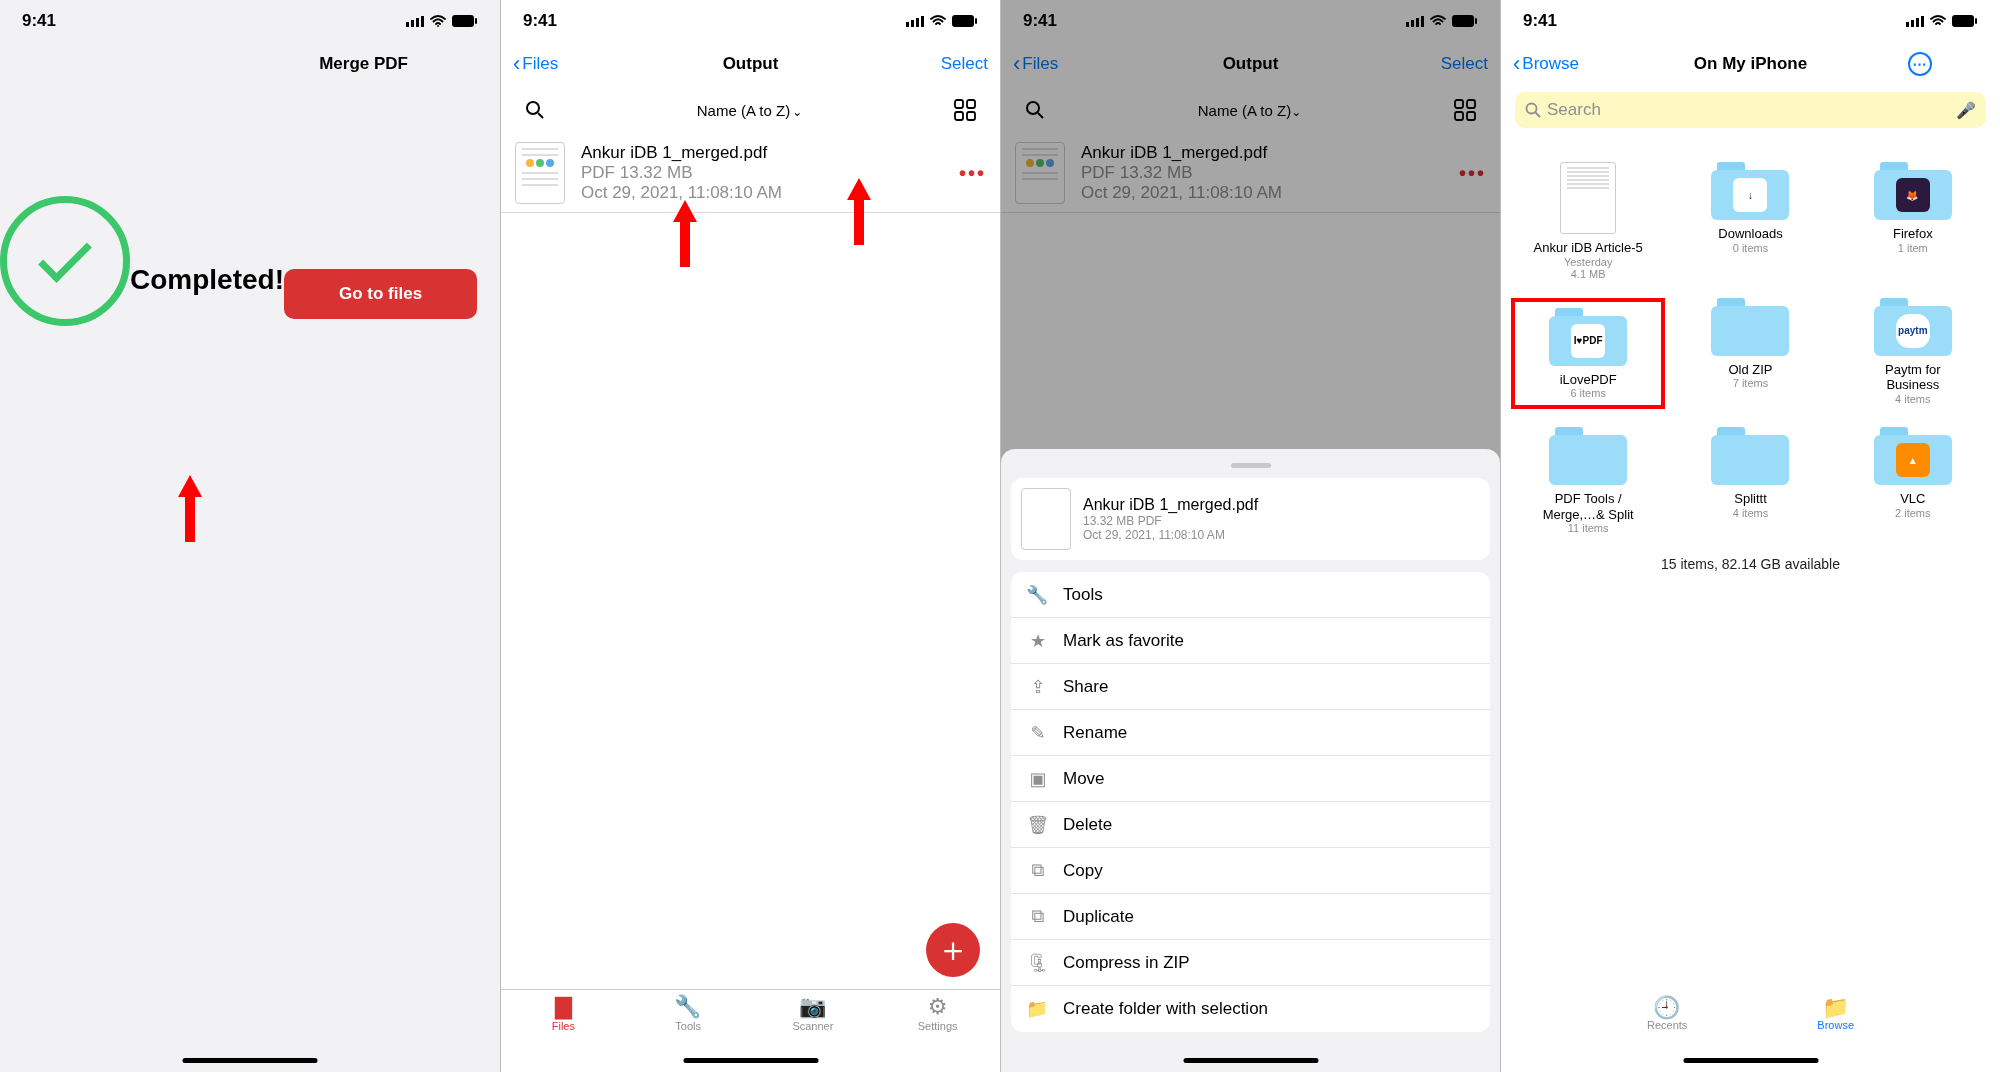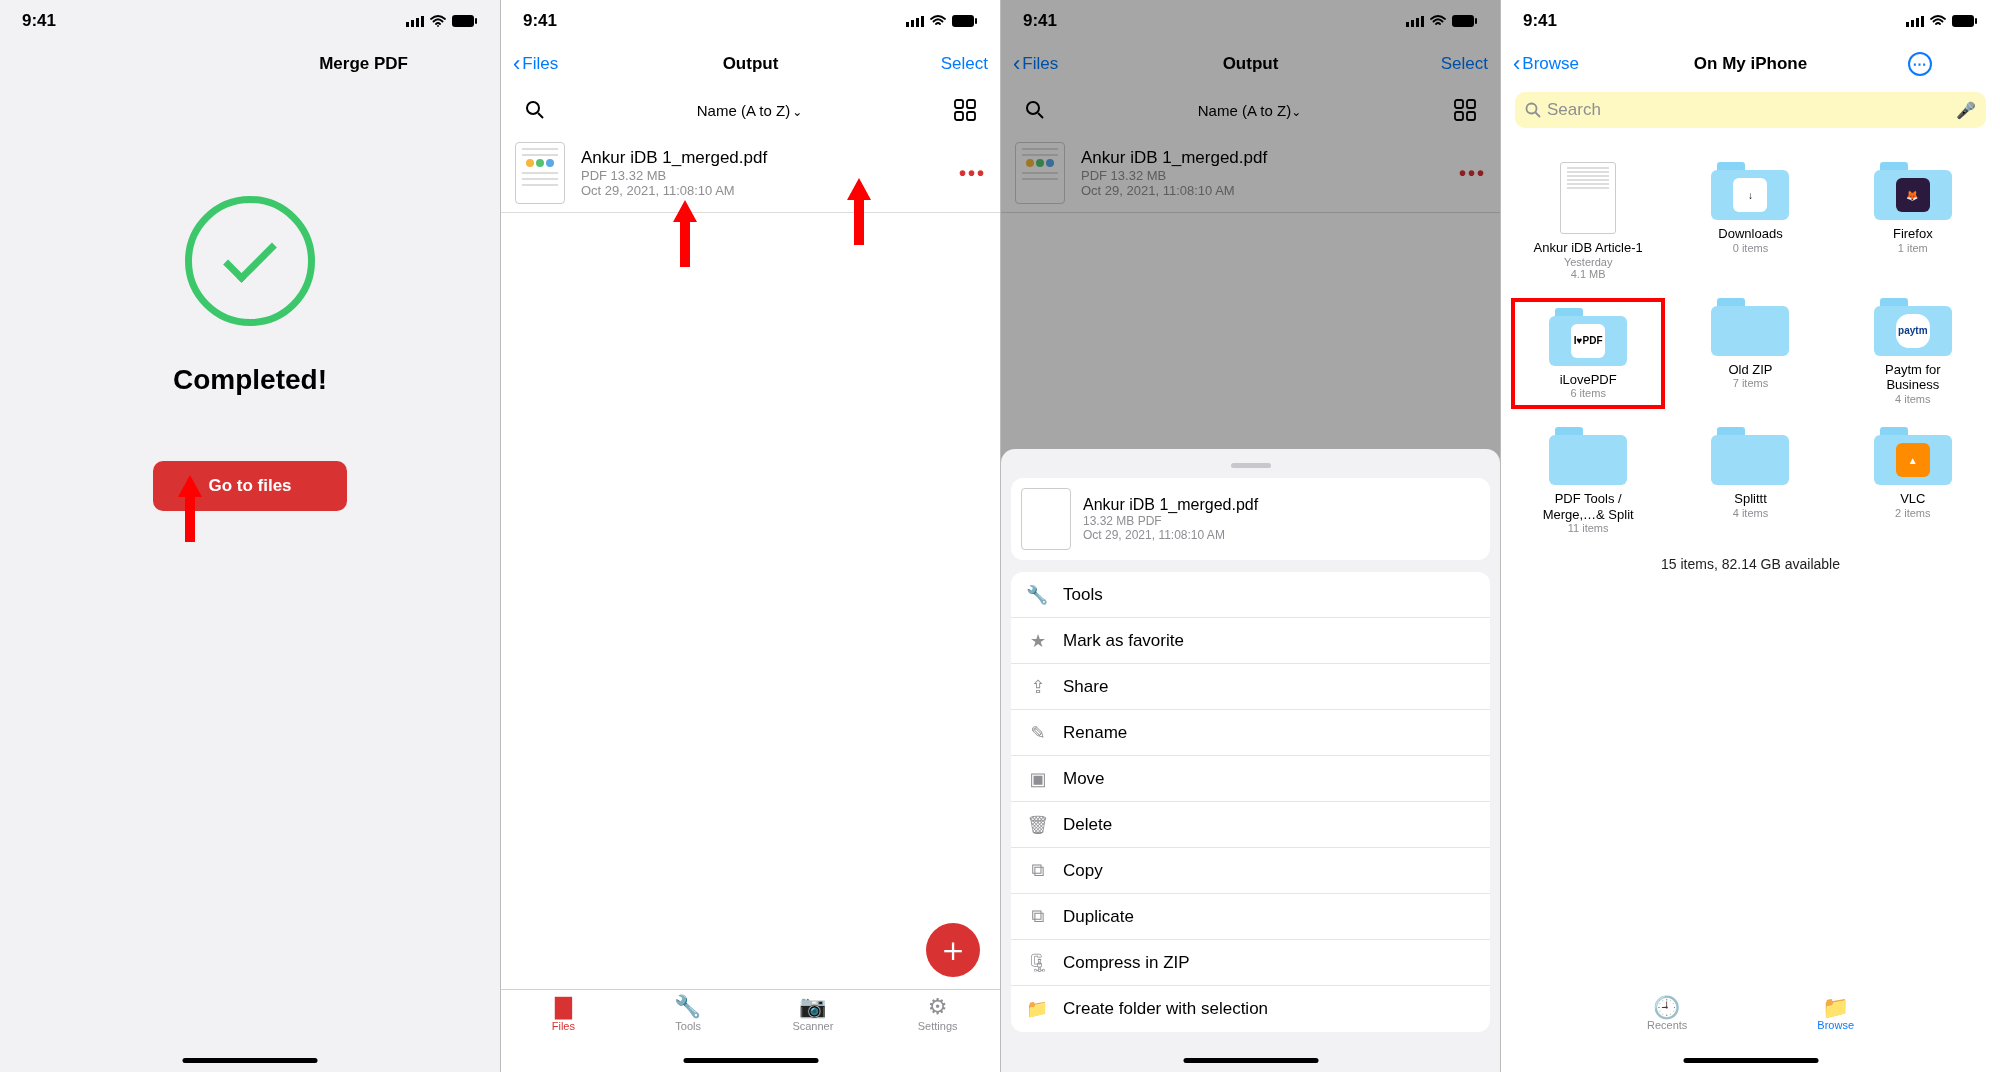--- a/index.html
+++ b/index.html
@@ -13,40 +13,40 @@
 
 .navbar { height: 44px; display:flex; align-items:center; justify-content:space-between; padding:0 12px; font-size:17px; }
 .navbar .left { color:#007aff; display:flex; align-items:center; font-size:17px; min-width:80px;}
 .navbar .title { font-weight:600; font-size:17px; }
 .navbar .right { color:#007aff; min-width:80px; text-align:right;}
 .chev { font-size:22px; margin-right:2px; }
 
 
 .s1 { background:#f2f2f4; }
 .s1 .navbar { justify-content:flex-end; }
-.s1-body { display:flex; flex-direction:column; align-items:center; padding-top:110px; }
+.s1-body { display:flex; flex-direction:row; align-items:center; padding-top:110px; }
 .check-circle { width:130px; height:130px; border:7px solid #3cc76a; border-radius:50%; display:flex; align-items:center; justify-content:center;}
 .check-mark { width:50px; height:26px; border-left:7px solid #3cc76a; border-bottom:7px solid #3cc76a; transform: rotate(-45deg); margin-top:-10px;}
 .completed { margin-top:38px; font-size:28px; font-weight:700;}
 .gofiles-btn { margin-top:65px; background:#d83232; color:#fff; font-size:17px; font-weight:600; padding:15px 55px; border-radius:10px; border:none;}
 .arrow-shape { display:flex; flex-direction:column; align-items:center;}
 .arrow-head { width:0; height:0; border-left:12px solid transparent; border-right:12px solid transparent; border-bottom:22px solid #ff0000;}
 .arrow-stem { width:10px; height:45px; background:#ff0000;}
 
 
 .toolbar { height:48px; display:flex; align-items:center; justify-content:space-between; padding:0 24px;}
 .sortline { font-size:15px; color:#000; }
 .file-row { display:flex; align-items:center; padding:8px 14px; border-bottom:1px solid #dcdcdc; position:relative;}
 .file-thumb { width:50px; height:62px; border:1px solid #ccc; border-radius:4px; background:#fff; margin-right:16px; display:flex; flex-direction:column; padding:4px; gap:2px;}
 .file-thumb .tline { height:2px; background:#ddd; width:90%; margin:1px auto;}
 .file-thumb .blob { height:10px; display:flex; justify-content:center; gap:2px;}
 .file-thumb .blob span{width:8px;height:8px;border-radius:50%;}
 .file-info { flex:1; }
 .file-name { font-size:17px; color:#000;}
-.file-meta { font-size:13px; color:#8e8e93;}
+.file-meta { font-size:17px; color:#8e8e93;}
 .more-dots { color:#d83232; font-size:20px; letter-spacing:2px; font-weight:bold;}
 .fab { position:absolute; right:20px; bottom:95px; width:54px; height:54px; border-radius:50%; background:#d83232; color:#fff; font-size:34px; display:flex; align-items:center; justify-content:center;}
 .tabbar { position:absolute; bottom:0; left:0; right:0; height:83px; border-top:1px solid #d0d0d0; display:flex; padding-top:4px; }
 .tabbar .tab { flex:1; display:flex; flex-direction:column; align-items:center; font-size:11px; color:#8e8e93;}
 .tabbar .tab.active { color:#d83232;}
 .tabbar .icn { font-size:22px; height:26px; display:flex; align-items:center;}
 .homebar { position:absolute; bottom:9px; left:50%; transform:translateX(-50%); width:135px; height:5px; border-radius:3px; background:#000;}
 
 
 .s3 { }
@@ -389,21 +389,21 @@
   <div class="grid" id="files-grid">
         <div class="gitem">
           <div class="docthumb">
             <div></div>
             <div></div>
             <div></div>
             <div></div>
             <div></div>
             <div></div>
           </div>
-          <div class="gname">Ankur iDB Article-1</div>
+          <div class="gname">Ankur iDB Article-5</div>
           <div class="gmeta">Yesterday</div>
           <div class="gmeta">4.1 MB</div>
         </div>
         <div class="gitem">
           <div class="folder">
             <div class="tab"></div>
             <div class="body">
               <div class="badge" style="">↓</div>
             </div>
           </div>

